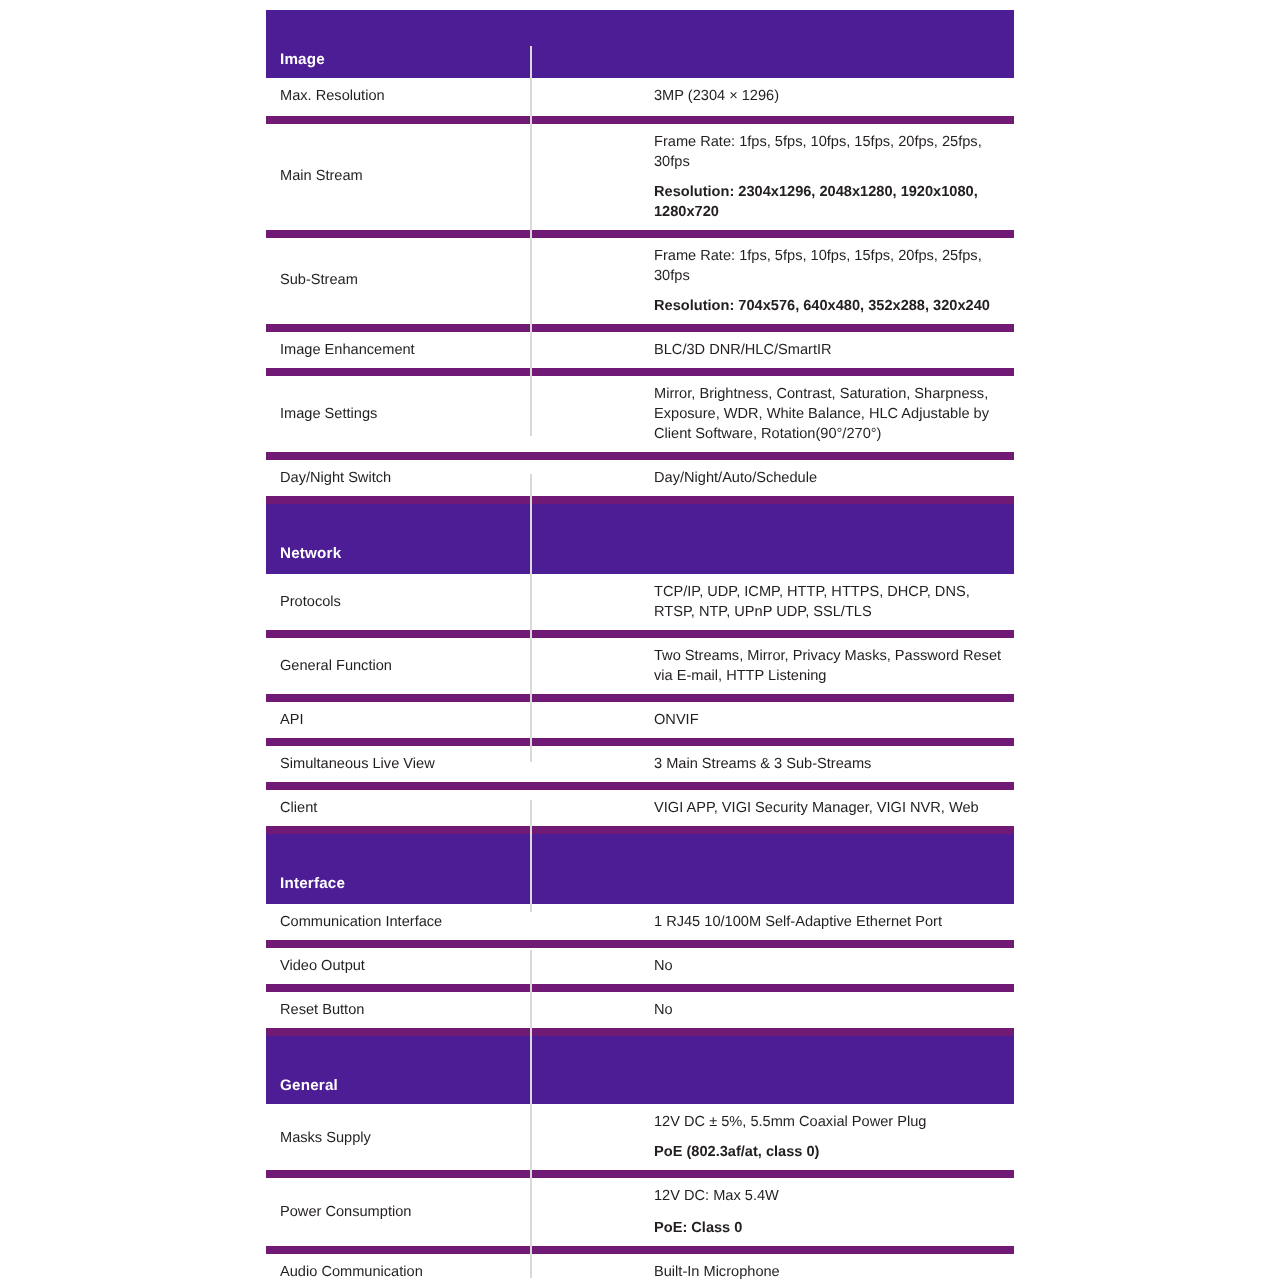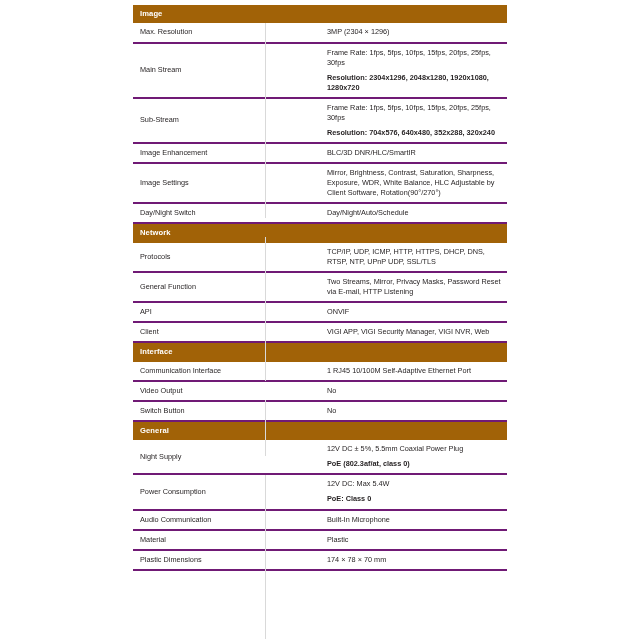--- a/index.html
+++ b/index.html
@@ -22,37 +22,37 @@
     top: 5px;
     width: 374px;
     border-collapse: collapse;
     table-layout: fixed;
     font-size: 7.3px;
     color: #231f20;
   }
   table.spec td {
     vertical-align: middle;
     padding: 4px 6px 4px 7px;
-    border-bottom: 2px solid #701a75;
+    border-bottom: 4px solid #701a75;
     line-height: 1.38;
   }
   td.label {
     width: 132px;
     color: #231f20;
   }
   td.value {
     width: 242px;
     color: #231f20;
   }
   tr.section td {
-    background: #a16207;
+    background: #4c1d95;
     color: #ffffff;
     font-weight: bold;
     font-size: 7.6px;
-    padding: 4px 6px 4px 7px;
+    padding: 20px 6px 4px 7px;
     border-bottom: none;
     letter-spacing: 0.1px;
   }
   p.l {
     margin: 0;
   }
   p.l + p.l {
     margin-top: 5px;
     font-weight: bold;
   }
@@ -119,20 +119,26 @@
             <p class="l">Two Streams, Mirror, Privacy Masks, Password Reset via E-mail, HTTP Listening</p>
           </td>
         </tr>
         <tr>
           <td class="label">API</td>
           <td class="value">
             <p class="l">ONVIF</p>
           </td>
         </tr>
         <tr>
+          <td class="label">Simultaneous Live View</td>
+          <td class="value">
+            <p class="l">3 Main Streams &amp; 3 Sub-Streams</p>
+          </td>
+        </tr>
+        <tr>
           <td class="label">Client</td>
           <td class="value">
             <p class="l">VIGI APP, VIGI Security Manager, VIGI NVR, Web</p>
           </td>
         </tr>
         <tr class="section">
           <td colspan="2">Interface</td>
         </tr>
         <tr>
           <td class="label">Communication Interface</td>
@@ -140,30 +146,30 @@
             <p class="l">1 RJ45 10/100M Self-Adaptive Ethernet Port</p>
           </td>
         </tr>
         <tr>
           <td class="label">Video Output</td>
           <td class="value">
             <p class="l">No</p>
           </td>
         </tr>
         <tr>
-          <td class="label">Switch Button</td>
+          <td class="label">Reset Button</td>
           <td class="value">
             <p class="l">No</p>
           </td>
         </tr>
         <tr class="section">
           <td colspan="2">General</td>
         </tr>
         <tr>
-          <td class="label">Night Supply</td>
+          <td class="label">Masks Supply</td>
           <td class="value">
             <p class="l">12V DC ± 5%, 5.5mm Coaxial Power Plug</p>
             <p class="l">PoE (802.3af/at, class 0)</p>
           </td>
         </tr>
         <tr>
           <td class="label">Power Consumption</td>
           <td class="value">
             <p class="l">12V DC: Max 5.4W</p>
             <p class="l">PoE: Class 0</p>

